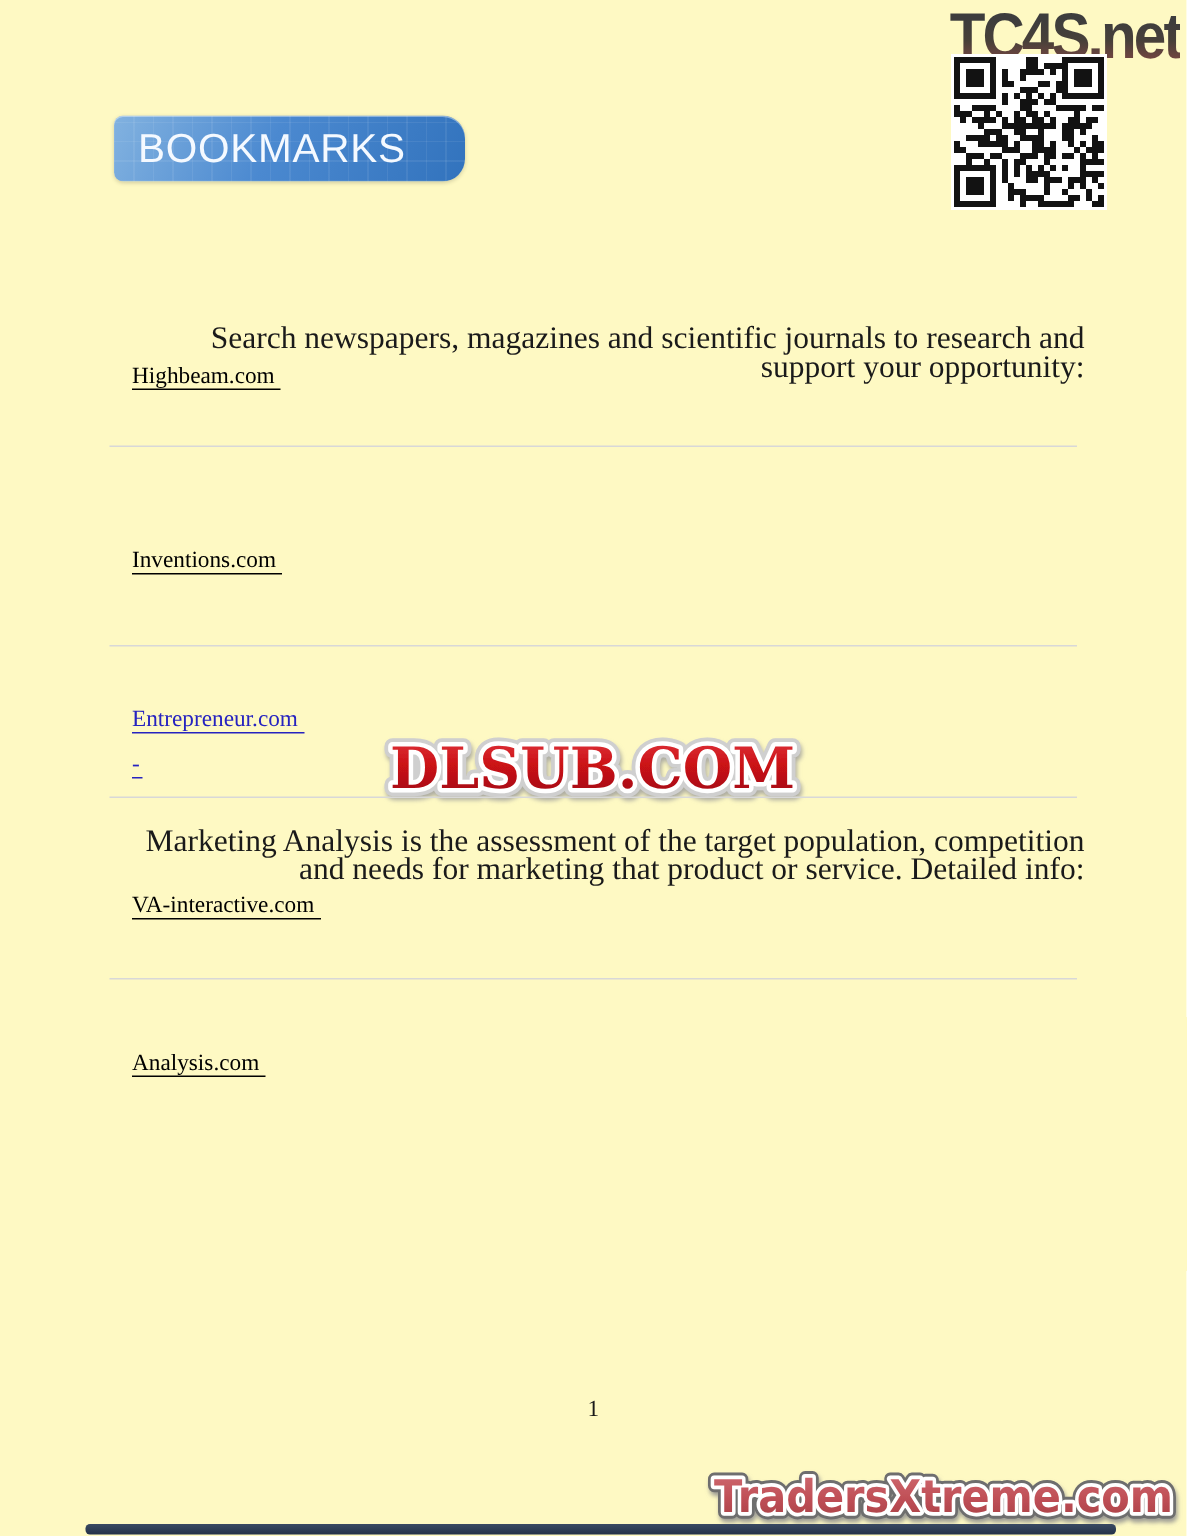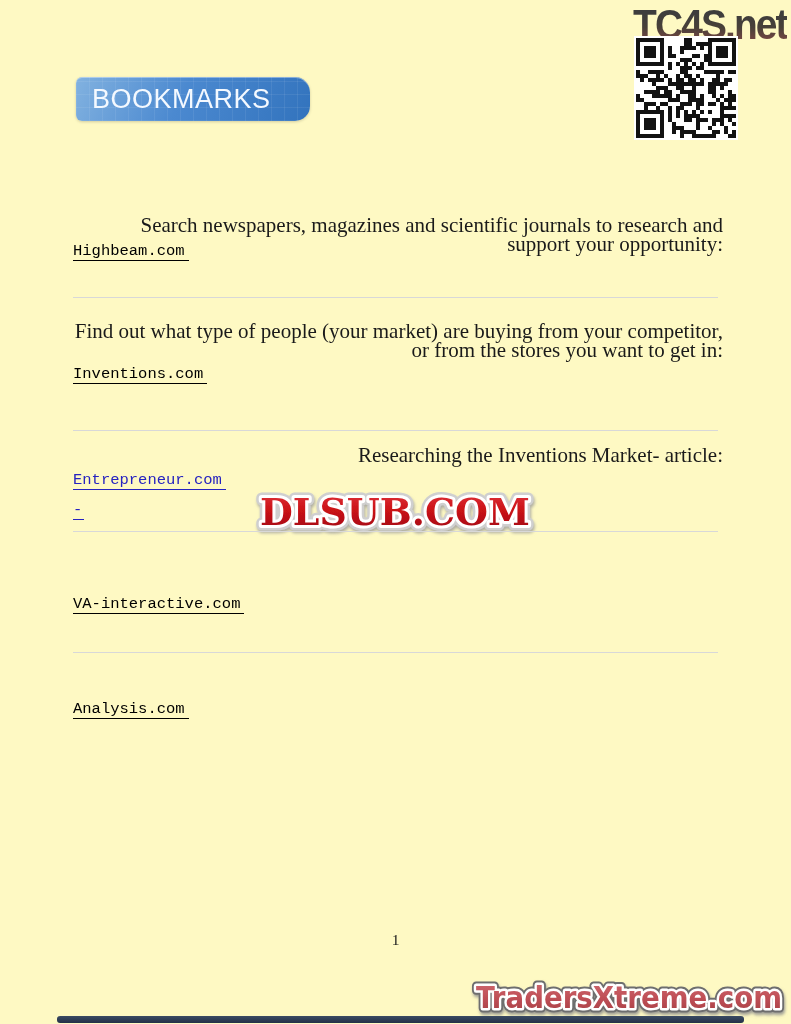--- a/index.html
+++ b/index.html
@@ -30,21 +30,21 @@
       linear-gradient(115deg,#82b2e0 0%,#4b89d0 45%,#3273bd 100%);
     box-shadow: inset 0 1px 0 rgba(255,255,255,.4), 0 1px 3px rgba(0,0,0,.18);
     display:flex;align-items:center;text-align:right;
   }
   .banner-label{
     font-family:"Liberation Sans", sans-serif;font-size:27px;font-weight:400;
     color:#f4f9ff;padding-left:16px;letter-spacing:.5px;
   }
   
   .para{position:absolute;left:73px;width:650px;font-size:21px;line-height:18.5px;text-align:right;}
-  .linkline{position:absolute;left:73px;font-size:15.5px;font-family:Liberation Mono, monospace;}
+  .linkline{position:absolute;left:88px;font-size:15.5px;}
   a.link-black{color:#000;text-decoration:none;border-bottom:1px solid #000;padding-right:4px;cursor:pointer;}
   a.link-blue{color:#2623c0;text-decoration:none;border-bottom:1px solid #2623c0;padding-right:4px;cursor:pointer;}
   a.dash-link{color:#2623c0;text-decoration:none;border-bottom:1px solid #2623c0;padding-right:2px;cursor:pointer;}
   .divider{position:absolute;left:73px;width:645px;border-top:1px solid #d8d8d8;height:0;}
   
   .wm-center{position:absolute;left:245px;top:483px;width:300px;height:56px;}
   .wm-bottom{position:absolute;left:468px;top:974px;width:322px;height:48px;}
   .pagenum{position:absolute;left:0;top:931px;width:791px;text-align:center;font-size:15.5px;}
   .bottom-bar{
     position:absolute;left:57px;top:1016px;width:687px;height:7px;border-radius:3px;
@@ -688,27 +688,25 @@
   <div class="banner">
     <span class="banner-label">BOOKMARKS</span>
   </div>
 
   <div class="para" style="top:216px">Search newspapers, magazines and scientific journals to research and support your opportunity:</div>
   <div class="linkline" style="top:242px">
     <a class="link-black">Highbeam.com</a>
   </div>
   <div class="divider" style="top:297px"></div>
 
-  <div class="para" style="top:322px">Find out what type of people (your market) are buying from your competitor, or from the stores you want to get in:</div>
   <div class="linkline" style="top:365px">
     <a class="link-black">Inventions.com</a>
   </div>
   <div class="divider" style="top:430px"></div>
 
-  <div class="para" style="top:446px">Researching the Inventions Market- article:</div>
   <div class="linkline" style="top:471px">
     <a class="link-blue">Entrepreneur.com</a>
   </div>
   <div class="linkline" style="top:501px">
     <a class="dash-link">-</a>
   </div>
 
   <svg class="wm-center" viewBox="0 0 300 56" aria-hidden="true">
     <defs>
       <linearGradient id="dlGrad" x1="0" y1="0" x2="0" y2="1">
@@ -721,20 +719,21 @@
       </filter>
     </defs>
     <g filter="url(#dlShadow)">
       <text x="15" y="42" textLength="270" lengthAdjust="spacingAndGlyphs" font-family="DejaVu Serif, serif" font-weight="bold" font-size="38" stroke="#cfcfcf" stroke-width="11" stroke-linejoin="round">DLSUB.COM</text>
       <text x="15" y="42" textLength="270" lengthAdjust="spacingAndGlyphs" font-family="DejaVu Serif, serif" font-weight="bold" font-size="38" stroke="#ffffff" stroke-width="6" stroke-linejoin="round" paint-order="stroke" fill="url(#dlGrad)">DLSUB.COM</text>
     </g>
   </svg>
 
   <div class="divider" style="top:531px"></div>
 
+  <div class="para" style="top:551px">Marketing Analysis is the assessment of the target population, competition and needs for marketing that product or service.  Detailed info:</div>
   <div class="linkline" style="top:595px">
     <a class="link-black">VA-interactive.com</a>
   </div>
   <div class="divider" style="top:652px"></div>
 
   <div class="linkline" style="top:700px">
     <a class="link-black">Analysis.com</a>
   </div>
 
   <div class="pagenum">1</div>

